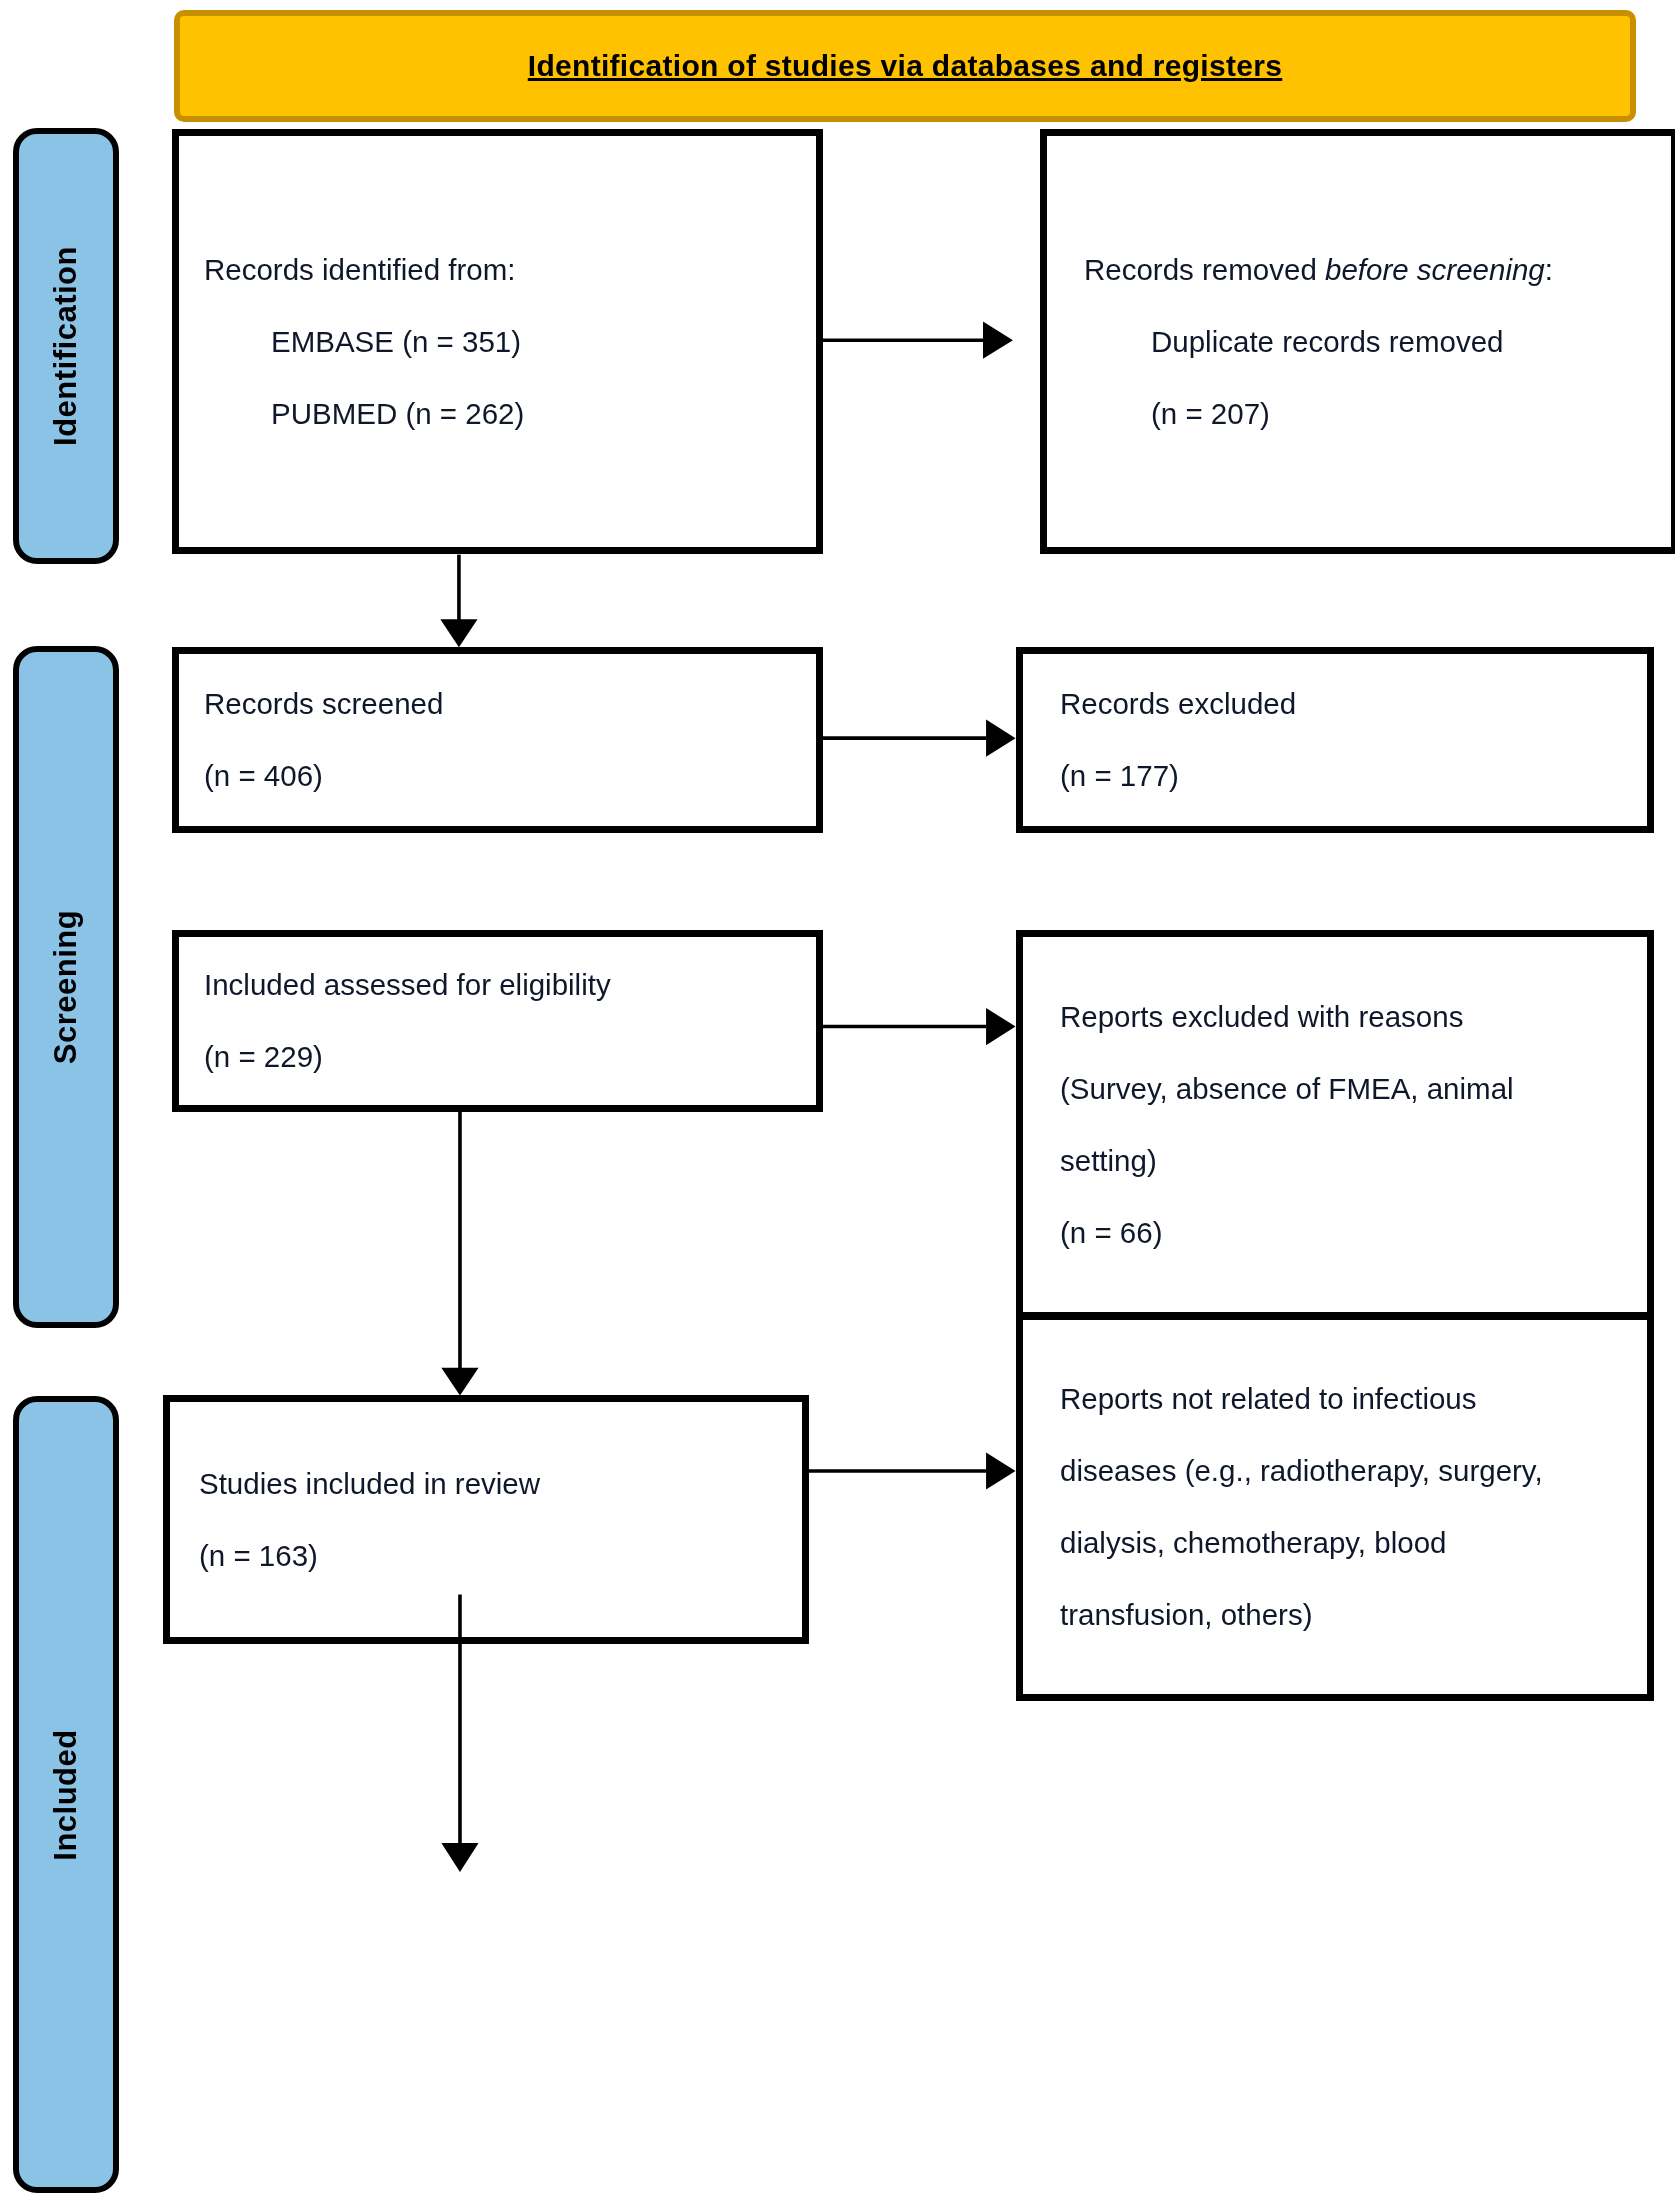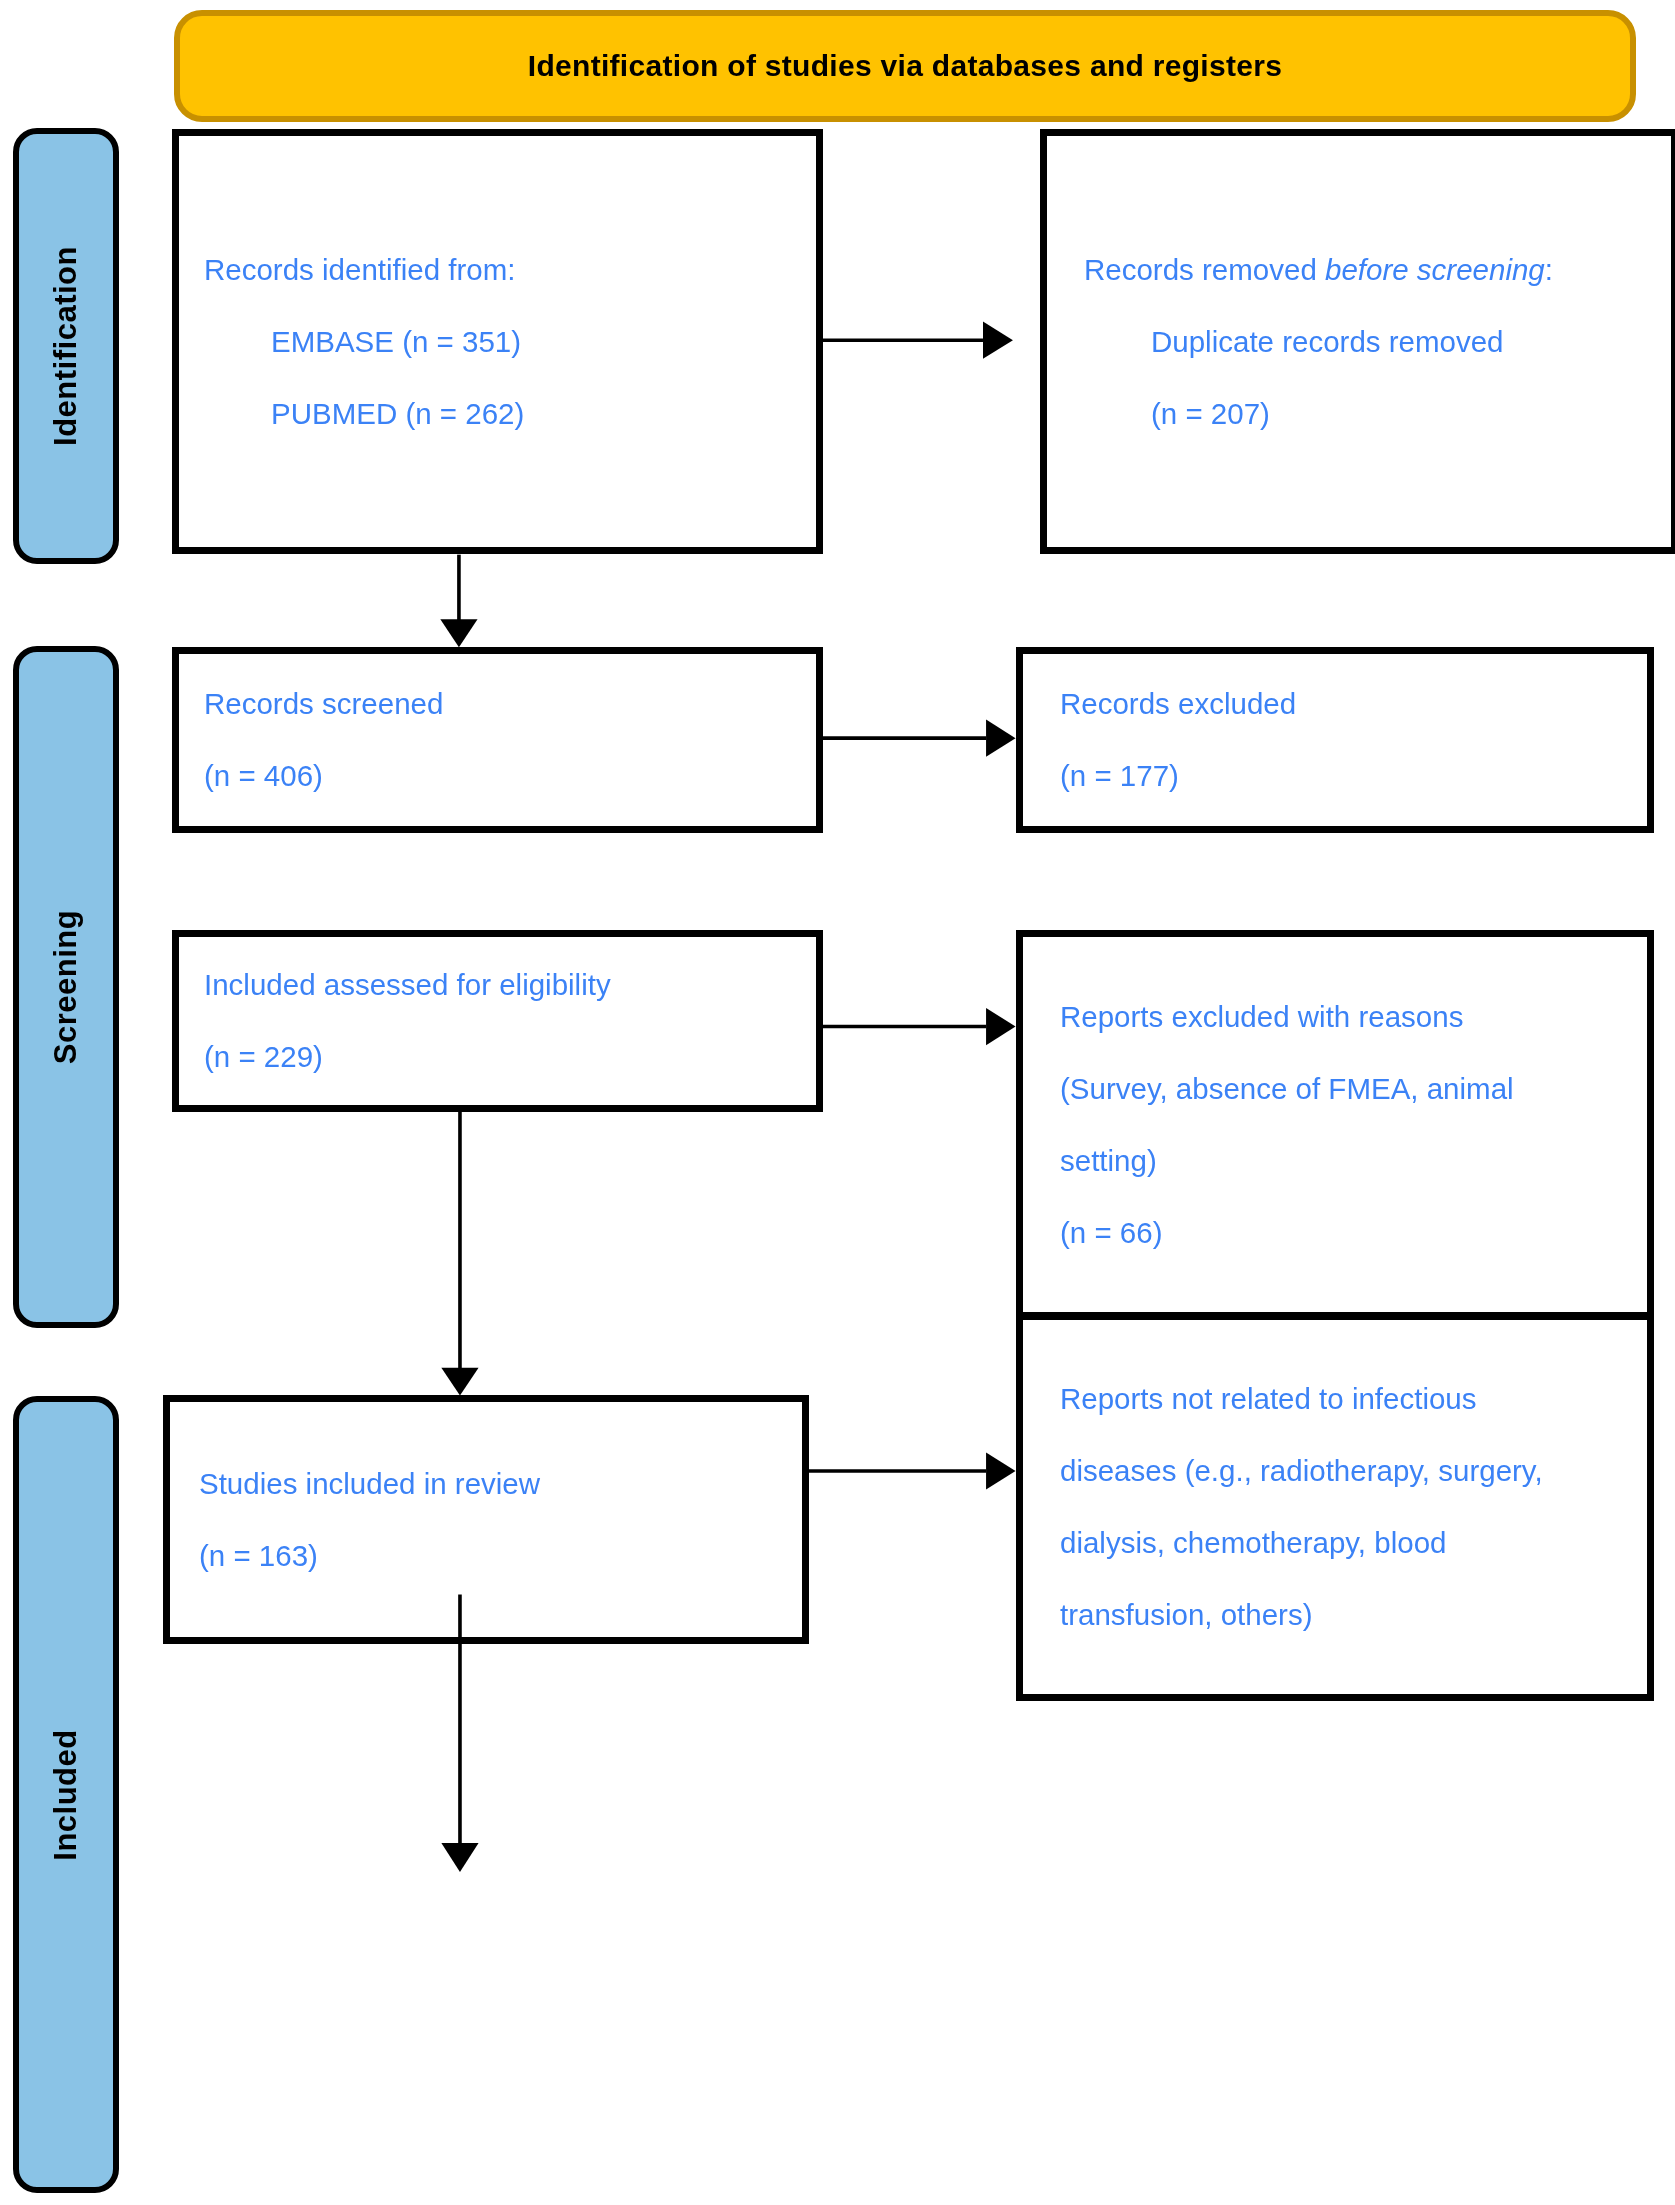--- a/index.html
+++ b/index.html
@@ -17,22 +17,22 @@
     background:#ffffff;
     font-family:"Liberation Sans", sans-serif;
     color:#000;
     overflow:hidden;
   }
   .banner{
     position:absolute;
     left:174px;top:10.3px;width:1462px;height:112px;
     background:var(--banner-fill);
     border:6.2px solid var(--banner-border);
-    border-radius:28px;
-    display:flex;align-items:center;justify-content:center;
+    border-radius:10px;
+    display:flex;align-items:center;justify-content:center;text-decoration:underline;
   }
   .banner-label{
     font-size:30px;font-weight:bold;color:#000;
     letter-spacing:0.3px;
   }
   .stage-label{
     position:absolute;
     left:13px;width:106px;
     background:var(--sidebar-fill);
     border:6.2px solid var(--outline);
@@ -49,21 +49,21 @@
   #stage-screening{top:646px;height:682px;}
   #stage-included{top:1396px;height:797px;}
   .box{
     position:absolute;
     background:var(--box-fill);
     border:7.2px solid var(--outline);
     display:flex;flex-direction:column;justify-content:center;
   }
   .line{
     font-size:29.5px;line-height:72px;
-    white-space:nowrap;color:#3b82f6;
+    white-space:nowrap;color:#0f172a;
   }
   .indent{padding-left:67px;}
   .pad-l{padding-left:25px;padding-right:5.2px;}
   .pad-r{padding-left:37px;padding-right:5.2px;}
   .pad-m{padding-left:29px;padding-right:5.2px;}
   #box-records-identified{left:172px;top:129px;width:651px;height:425px;}
   #box-records-removed{left:1016px;top:129px;width:638px;height:425px;margin-left:24px;}
   #box-records-screened{left:172px;top:647px;width:651px;height:186px;}
   #box-records-excluded{left:1016px;top:647px;width:638px;height:186px;}
   #box-reports-assessed{left:172px;top:930px;width:651px;height:182px;}

